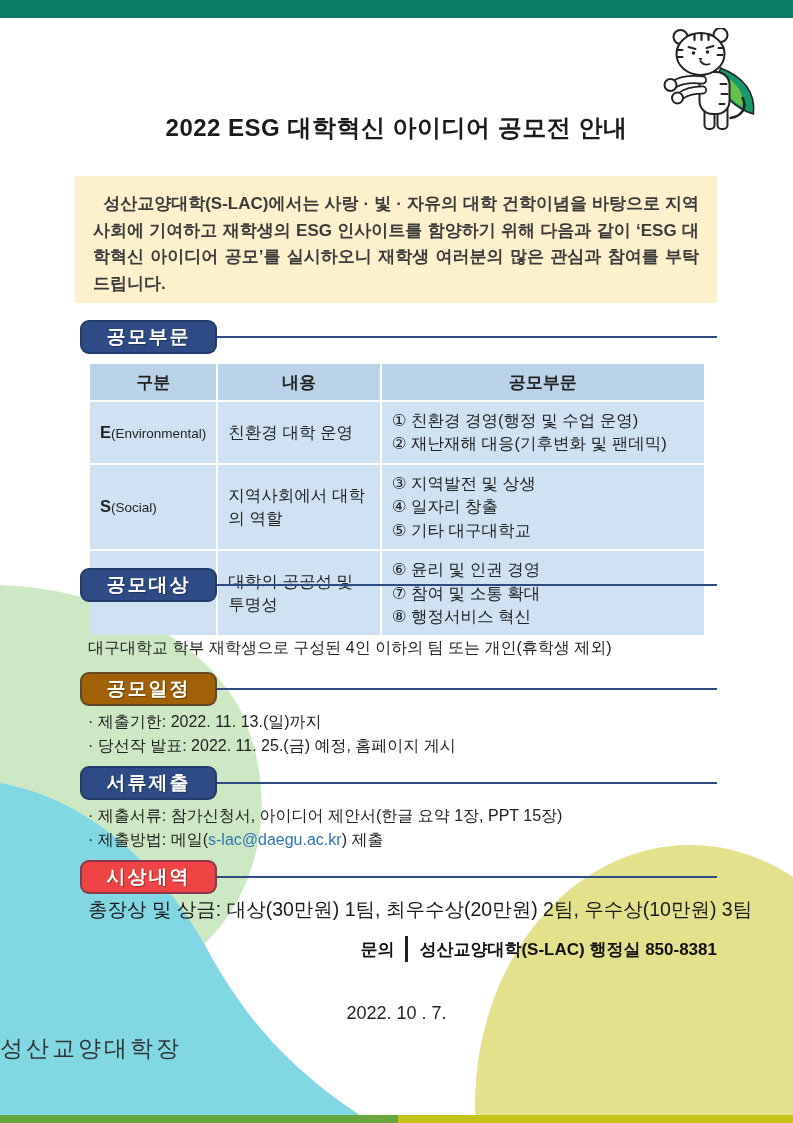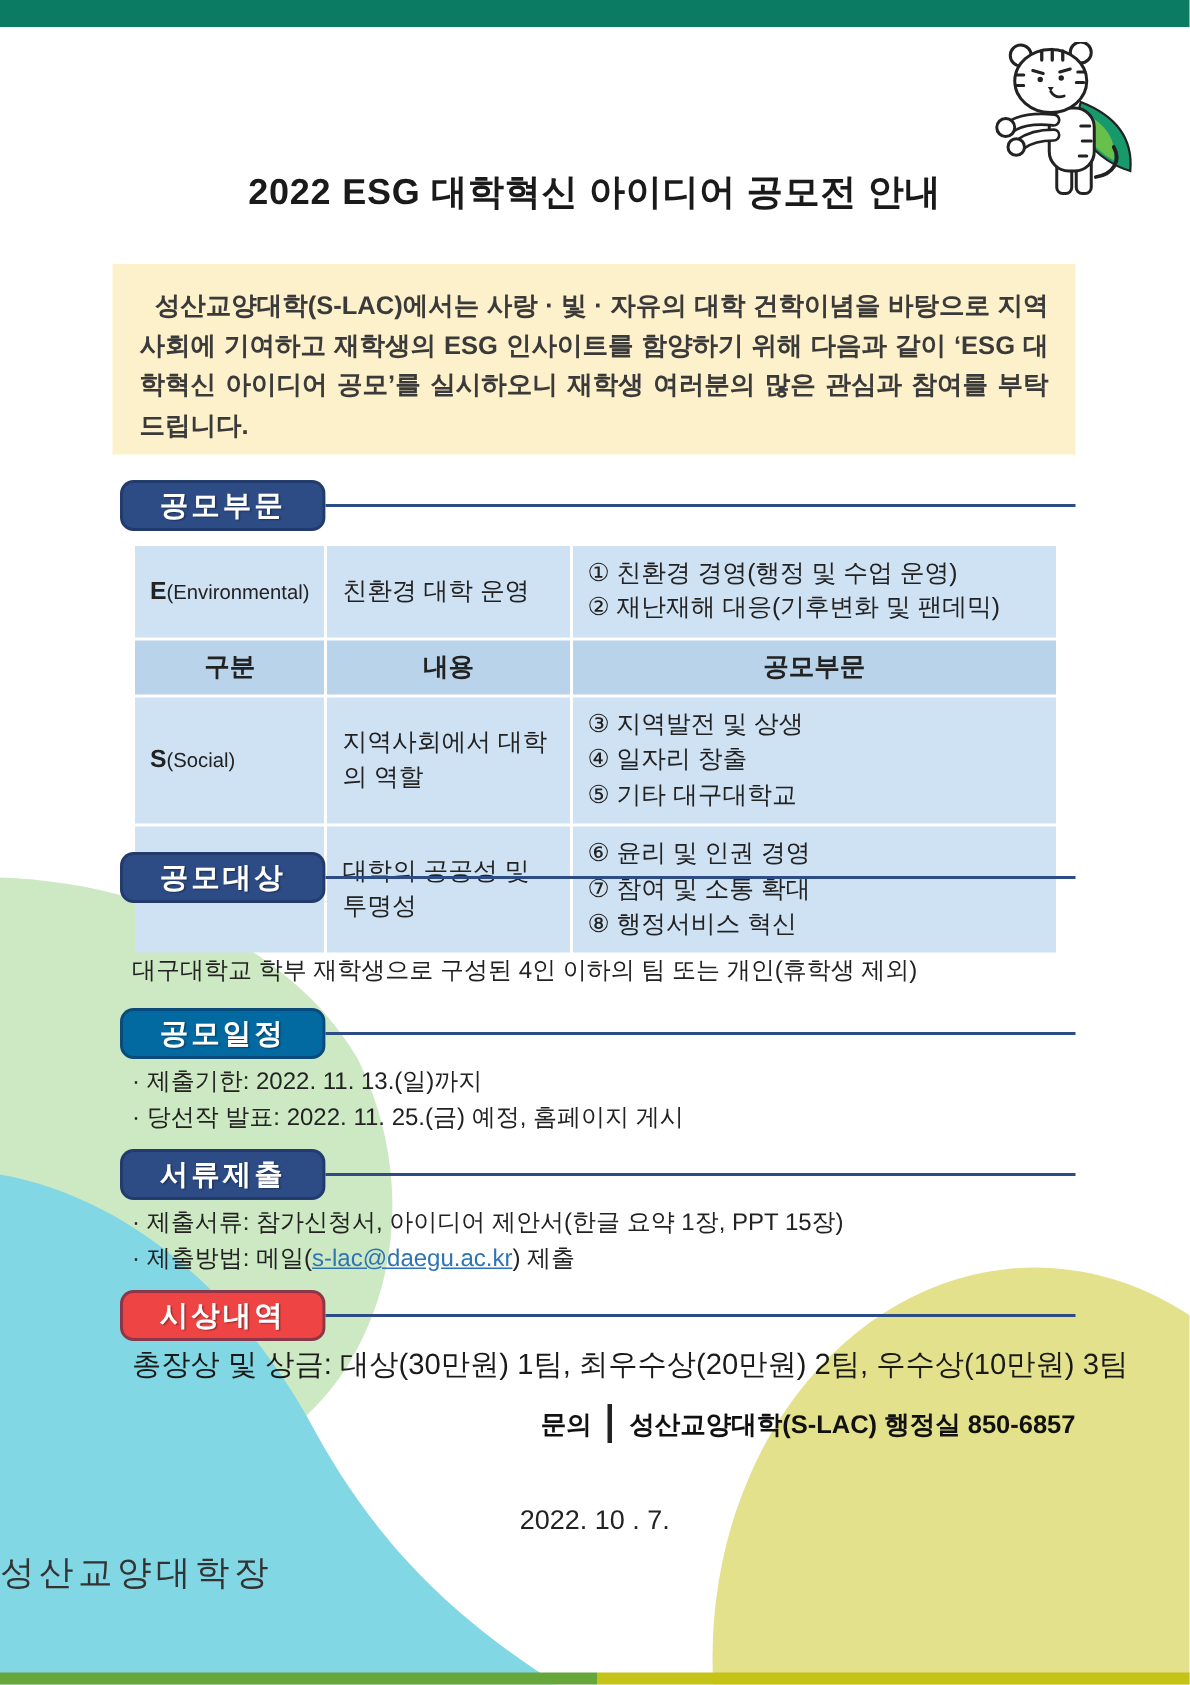--- a/index.html
+++ b/index.html
@@ -29,21 +29,21 @@
   
   .contest-table { position:absolute; left:88px; top:362px; width:618px; border-collapse:separate; border-spacing:2px; }
   .contest-table th { height:36px; font-size:17px; font-weight:bold; text-align:center; vertical-align:middle; }
   .contest-table td { font-size:16.5px; vertical-align:middle; padding:7px 10px; line-height:1.42; }
   .col-key { width:104px; } .col-content { width:178px; } .col-items { width:326px; }
   .cell-key { font-weight:bold; font-size:17px; }
   .cell-key .suffix { font-weight:normal; font-size:13.5px; }
   .items-list div { white-space:nowrap; }
   .body-text { position:absolute; left:88px; font-size:16px; line-height:1.5; color:#222; }
   .bullets div { white-space:nowrap; }
-  .email-link { text-decoration:underline; cursor:pointer; }
+  .email-link { cursor:pointer; }
   .award-line { position:absolute; left:88px; top:896px; font-size:19.5px; color:#1a1a1a; white-space:nowrap; }
   .contact-line { position:absolute; right:76px; top:936px; display:flex; align-items:center;
                   font-size:17px; font-weight:bold; color:#111; }
   .contact-divider { width:3px; height:26px; background:#222; margin:0 11px; }
   .date-line { position:absolute; top:1003px; left:0; width:100%; text-align:center; font-size:18px; color:#222; }
   .signer-line { position:absolute; top:1033px; left:0; width:100%; 
                  font-size:23px; letter-spacing:3px; color:#333;
                  font-family:"Liberation Serif","DejaVu Serif",serif; }
 </style>
 </head>
@@ -91,34 +91,34 @@
 
     <div class="intro-box" style="background:#fdf1cb">성산교양대학(S-LAC)에서는 사랑 · 빛 · 자유의 대학 건학이념을 바탕으로 지역사회에 기여하고 재학생의 ESG 인사이트를 함양하기 위해 다음과 같이 ‘ESG 대학혁신 아이디어 공모’를 실시하오니 재학생 여러분의 많은 관심과 참여를 부탁드립니다.</div>
 
     <div class="section-header" style="top:320px">
       <div class="badge" style="background:#2d4c85">공모부문</div>
       <div class="header-line" style="background:#2d4c85"></div>
     </div>
 
     <table class="contest-table">
       <tbody>
-          <tr style="background:#cfe2f3">
+          <tr style="background:#b9d4ea">
+        <th class="col-key">구분</th>
+        <th class="col-content">내용</th>
+        <th class="col-items">공모부문</th>
+      </tr>
+      <tr style="background:#cfe2f3">
         <td class="cell-key">
           <span>E</span><span class="suffix">(Environmental)</span>
         </td>
         <td>친환경 대학 운영</td>
         <td class="items-list">
           <div>① 친환경 경영(행정 및 수업 운영)</div>
           <div>② 재난재해 대응(기후변화 및 팬데믹)</div>
         </td>
-      </tr>
-      <tr style="background:#b9d4ea">
-        <th class="col-key">구분</th>
-        <th class="col-content">내용</th>
-        <th class="col-items">공모부문</th>
       </tr>
       <tr style="background:#cfe2f3">
         <td class="cell-key">
           <span>S</span><span class="suffix">(Social)</span>
         </td>
         <td>지역사회에서 대학의 역할</td>
         <td class="items-list">
           <div>③ 지역발전 및 상생</div>
           <div>④ 일자리 창출</div>
           <div>⑤ 기타 대구대학교</div>
@@ -138,21 +138,21 @@
     </tbody>
       </table>
 
     <div class="section-header" style="top:568px">
       <div class="badge" style="background:#2d4c85">공모대상</div>
       <div class="header-line" style="background:#2d4c85"></div>
     </div>
     <div class="body-text" style="top:636px">대구대학교 학부 재학생으로 구성된 4인 이하의 팀 또는 개인(휴학생 제외)</div>
 
     <div class="section-header" style="top:672px">
-      <div class="badge" style="background:#0369a1">공모일정</div>
+      <div class="badge" style="background:#a16207">공모일정</div>
       <div class="header-line" style="background:#2d4c85"></div>
     </div>
     <div class="body-text bullets" style="top:710px">
       <div>· 제출기한: 2022. 11. 13.(일)까지</div>
       <div>· 당선작 발표: 2022. 11. 25.(금)  예정, 홈페이지 게시</div>
     </div>
 
     <div class="section-header" style="top:766px">
       <div class="badge" style="background:#2d4c85">서류제출</div>
       <div class="header-line" style="background:#2d4c85"></div>
@@ -164,21 +164,21 @@
 
     <div class="section-header" style="top:860px">
       <div class="badge" style="background:#ef4444">시상내역</div>
       <div class="header-line" style="background:#2d4c85"></div>
     </div>
     <div class="award-line">총장상 및 상금: 대상(30만원) 1팀,  최우수상(20만원) 2팀,  우수상(10만원) 3팀</div>
 
     <div class="contact-line">
       <span>문의</span>
       <span class="contact-divider"></span>
-      <span>성산교양대학(S-LAC) 행정실 850-6857</span>
+      <span>성산교양대학(S-LAC) 행정실 850-8381</span>
     </div>
 
     <div class="date-line">2022. 10 . 7.</div>
     <div class="signer-line">성산교양대학장</div>
 
   </div>
 
   <div class="bottom-bar-green" style="background:#66a63a"></div>
   <div class="bottom-bar-yellow" style="background:#c5c318"></div>
 

